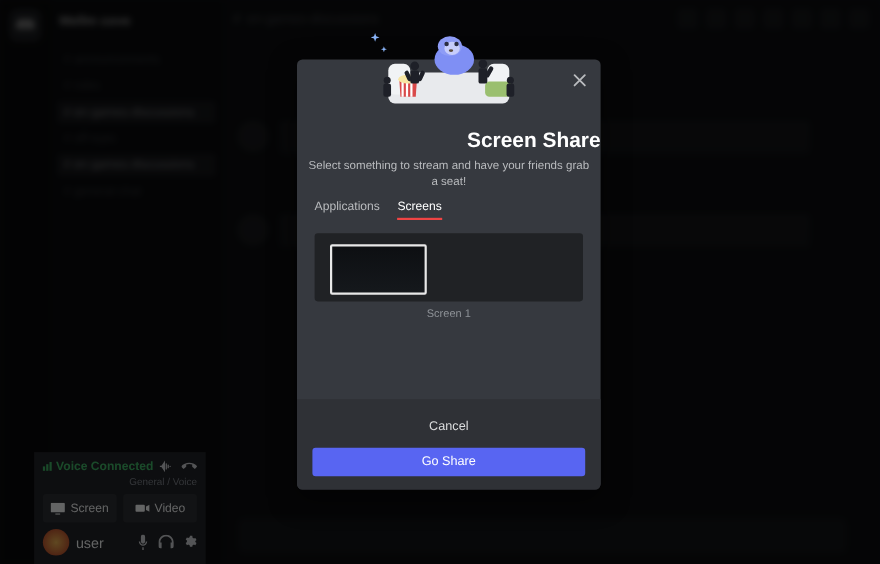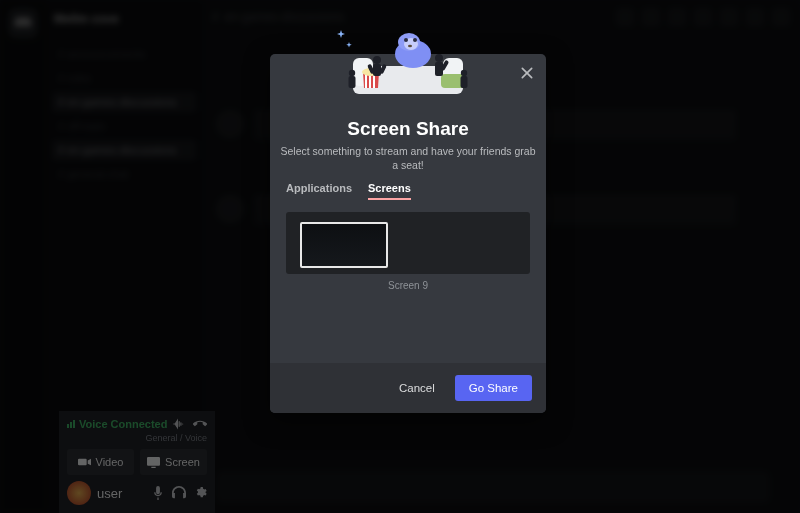--- a/index.html
+++ b/index.html
@@ -18,21 +18,21 @@
   .bg-col3 { position: absolute; left: 202px; right: 0; top: 0; height: 100%; background: #1a1c20; }
   .bg-top { position:absolute; left:202px; top:0; right:0; height:34px; display:flex; align-items:center; padding:0 10px; font-size:12px; color:#72767d; }
   .bg-top .hash { margin-right:6px; }
   .bg-top .spacer { flex:1; }
   .bg-top .ticon { width:18px; height:18px; background:#2b2d33; border-radius:4px; margin-left:8px; }
   .bg-msg { position:absolute; left:216px; width:520px; color:#454a54; font-size:11px; display:flex; }
   .bg-av { width:28px; height:28px; border-radius:50%; background:#303237; margin-right:10px; flex-shrink:0;}
   .bg-input { position:absolute; left:216px; bottom:10px; right:30px; height:32px; background:#26282d; border-radius:6px; }
 
   
-  .voice-panel { position:absolute; left:59px; bottom:0; width:156px; background:#1e2024; padding:6px 8px 8px; }
+  .voice-panel { position:absolute; left:31px; bottom:0; width:156px; background:#1e2024; padding:6px 8px 8px; }
   .vc-status { display:flex; align-items:center; justify-content:space-between; margin-bottom:2px;}
   .vc-conn { color:#3ba55d; font-size:11px; font-weight:600; display:flex; align-items:center; gap:4px;}
   .vc-sig { display:inline-flex; gap:1px; align-items:flex-end; }
   .vc-sig span { width:2px; background:#3ba55d; }
   .vc-sig span:nth-child(1){height:4px;} .vc-sig span:nth-child(2){height:6px;} .vc-sig span:nth-child(3){height:8px;}
   .vc-icons { display:flex; gap:8px; color:#b9bbbe; font-size:12px;}
   .vc-sub { font-size:9px; color:#72767d; margin-bottom:6px;text-align:right;}
   .vc-btns { display:flex; gap:6px; margin-bottom:6px;}
   .vc-btn { flex:1; height:26px; background:#292b2f; border:none; color:#dcddde; font-size:11px; border-radius:3px; display:flex; align-items:center; justify-content:center; gap:5px; cursor:pointer;}
   .vc-user { display:flex; align-items:center; gap:6px; }
@@ -41,37 +41,37 @@
   .vc-uicons { display:flex; gap:8px; color:#b9bbbe; font-size:12px; }
 
   
   .overlay { position:absolute; inset:0; background:rgba(0,0,0,0.55); }
 
   
   .modal { position:absolute; left:270px; top:54px; width:276px; background:#36393f; border-radius:5px; box-shadow:0 8px 24px rgba(0,0,0,0.5); padding-bottom:0; overflow:visible; }
   .modal-illus { position:relative; height:60px; display:flex; align-items:flex-end; justify-content:center; }
   .illus-svg { position:absolute; top:-32px; width:210px; height:92px; }
   .modal-close { position:absolute; top:8px; right:8px; width:22px; height:22px; color:#b9bbbe; background:none; border:none; font-size:18px; line-height:1; cursor:pointer; display:flex; align-items:center; justify-content:center;}
-  .modal-title { text-align:center; font-size:19px; font-weight:700; color:#ffffff; margin-top:4px; }
+  .modal-title { text-align:right; font-size:19px; font-weight:700; color:#ffffff; margin-top:4px; }
   .modal-sub { text-align:center; font-size:10.5px; color:#b9bbbe; padding:4px 10px 10px; line-height:1.35; }
   .tabs { display:flex; gap:16px; padding:0 16px; font-size:11px; color:#b9bbbe; }
-  .tab { padding-bottom:4px; cursor:pointer;font-weight:bold; }
-  .tab.active { color:#fff; border-bottom:2px solid #fca5a5; }
+  .tab { padding-bottom:4px; cursor:pointer; }
+  .tab.active { color:#fff; border-bottom:2px solid #ef4444; }
   .screens { display:flex; gap:12px; padding:12px 16px 4px; }
   .screen-item { flex:1; }
   .thumb { width:100%; height:62px; border-radius:3px; background:#202225; position:relative; overflow:hidden; }
   .thumb1::after { content:""; position:absolute; left:14px; top:10px; width:84px; height:42px; background:linear-gradient(#0d0f12, #15181c); border:2px solid #e8e8e8; border-radius:2px;}
   .thumb2 { display:flex; }
   .thumb2 .tp { flex:1; }
   .thumb2 .tp1 { background:linear-gradient(#8a6b55,#6b5540);}
   .thumb2 .tp2 { background:#eaeaea; }
   .thumb2 .tp3 { background:linear-gradient( to bottom, #d8f5d8 0%, #d8f5d8 20%, #fff 20%, #fff 100%);}
   .screen-label { text-align:center; font-size:10px; color:#8e9297; margin-top:6px; }
   .modal-body-fill { height:68px; }
-  .modal-footer { background:#2f3136; padding:12px 14px; display:flex; justify-content:flex-end; gap:6px; border-radius:0 0 5px 5px;}
+  .modal-footer { background:#2f3136; padding:12px 14px; display:flex; justify-content:flex-end; gap:6px; border-radius:0 0 5px 5px;flex-direction:column;}
   .btn { border:none; font-size:11.5px; padding:7px 14px; border-radius:3px; cursor:pointer; }
   .btn-cancel { background:transparent; color:#dcddde; }
   .btn-live { background:#5865f2; color:#fff; }
   svg { display:block; }
 </style>
 </head>
 <body>
 
 <div class="app">
 
@@ -136,30 +136,30 @@
         <span>
           <svg width="14" height="14" viewBox="0 0 24 24">
               <path fill="currentColor" d="M21 15.46l-5.27-.61-2.52 2.52a15.05 15.05 0 01-6.59-6.59l2.53-2.53L8.54 3H3.03C2.45 13.18 10.82 21.55 21 20.97v-5.51z" transform="rotate(135 12 12)"></path>
             </svg>
         </span>
       </div>
     </div>
     <div class="vc-sub">General / Voice</div>
     <div class="vc-btns">
       <button class="vc-btn">
+        <svg width="13" height="11" viewBox="0 0 24 20">
+            <path fill="currentColor" d="M2 0h20a2 2 0 012 2v12a2 2 0 01-2 2H2a2 2 0 01-2-2V2a2 2 0 012-2zm6 18h8v2H8v-2z"></path>
+          </svg>
+        <span>Screen</span>
+      </button>
+      <button class="vc-btn">
         <svg width="13" height="10" viewBox="0 0 24 16">
             <path fill="currentColor" d="M2 2h12a2 2 0 012 2v8a2 2 0 01-2 2H2a2 2 0 01-2-2V4a2 2 0 012-2zm16 3l6-3v12l-6-3V5z"></path>
           </svg>
         <span>Video</span>
-      </button>
-      <button class="vc-btn">
-        <svg width="13" height="11" viewBox="0 0 24 20">
-            <path fill="currentColor" d="M2 0h20a2 2 0 012 2v12a2 2 0 01-2 2H2a2 2 0 01-2-2V2a2 2 0 012-2zm6 18h8v2H8v-2z"></path>
-          </svg>
-        <span>Screen</span>
       </button>
     </div>
     <div class="vc-user">
       <div class="vc-ava"></div>
       <div class="vc-name">user</div>
       <div class="vc-uicons">
         <span>
             <svg width="12" height="14" viewBox="0 0 16 22">
               <path fill="currentColor" d="M8 0a3 3 0 013 3v7a3 3 0 11-6 0V3a3 3 0 013-3zm6 10a6 6 0 11-12 0h2a4 4 0 008 0h2zM7 18h2v4H7v-4z"></path>
             </svg>
@@ -242,21 +242,21 @@
     </div>
     <div class="modal-title">Screen Share</div>
     <div class="modal-sub">Select something to stream and have your friends grab a seat!</div>
     <div class="tabs">
       <div class="tab">Applications</div>
       <div class="tab active">Screens</div>
     </div>
     <div class="screens">
       <div class="screen-item">
         <div class="thumb thumb1"></div>
-        <div class="screen-label">Screen 9</div>
+        <div class="screen-label">Screen 1</div>
       </div>
     </div>
     <div class="modal-body-fill"></div>
     <div class="modal-footer">
       <button class="btn btn-cancel">Cancel</button>
       <button class="btn btn-live">Go Share</button>
     </div>
   </div>
 
 </div>

